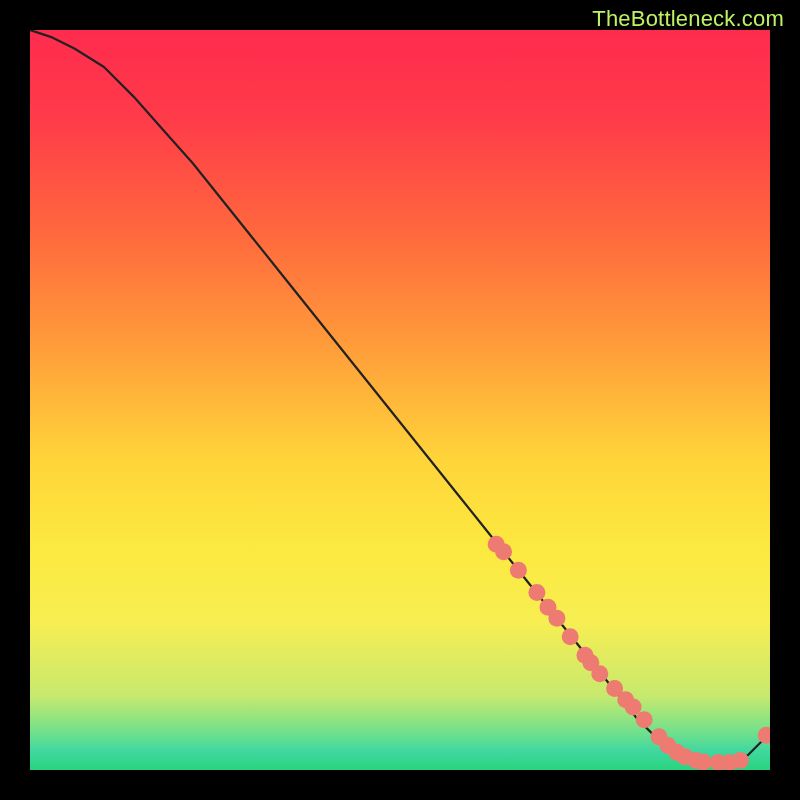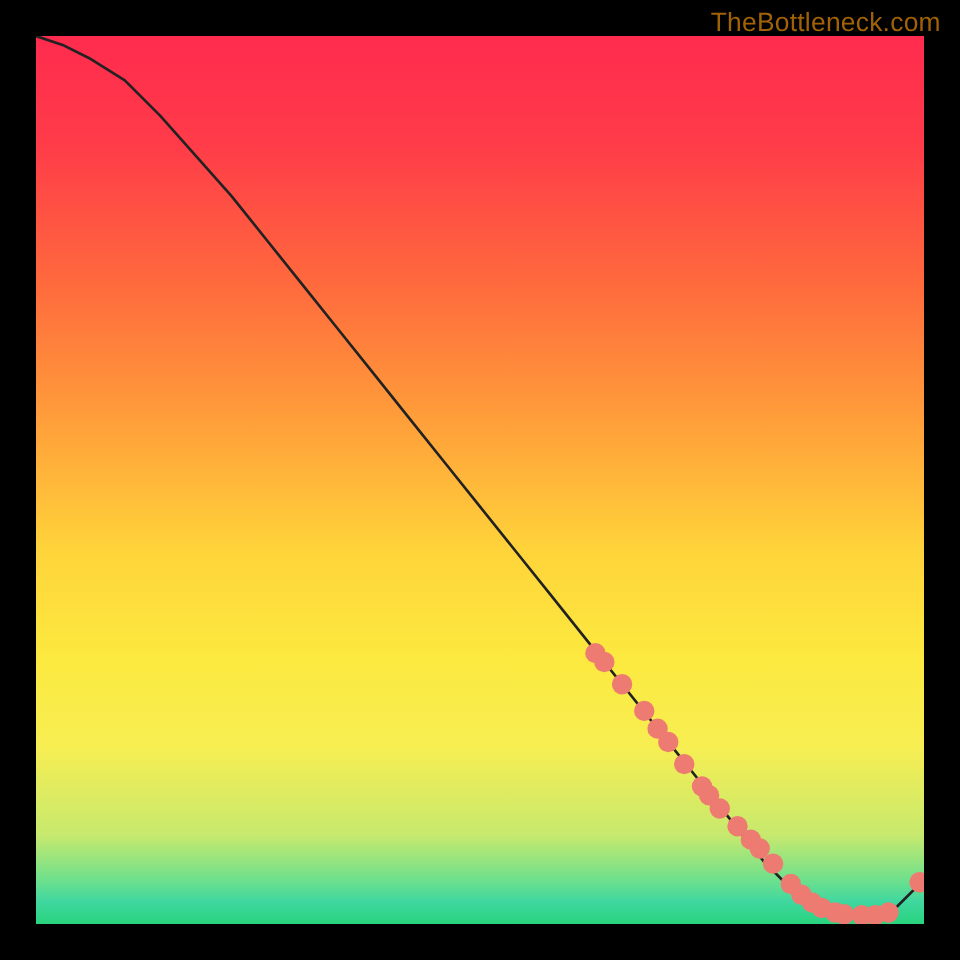--- a/index.html
+++ b/index.html
@@ -15,21 +15,21 @@
     width: 800px;
     height: 800px;
     background: #000;
   }
   .watermark {
     position: absolute;
     top: 6px;
     right: 16px;
     font-family: Arial, Helvetica, sans-serif;
     font-size: 22px;
-    color: #a16207;
+    color: #bef264;
     font-weight: 500;
     letter-spacing: 0.2px;
   }
   .plot-wrap {
     position: absolute;
     left: 30px;
     top: 30px;
     width: 740px;
     height: 740px;
   }

